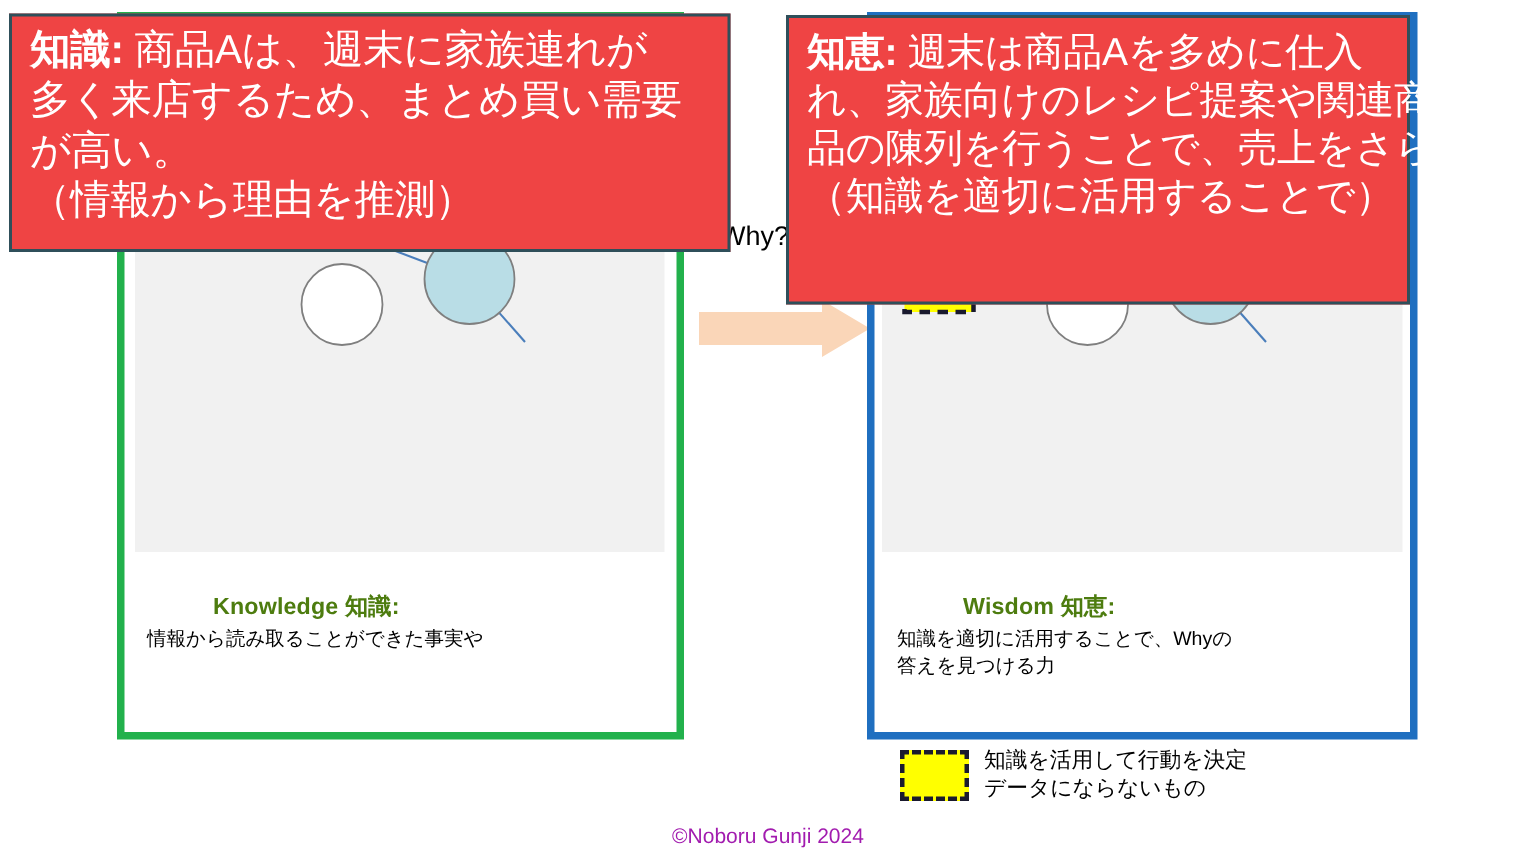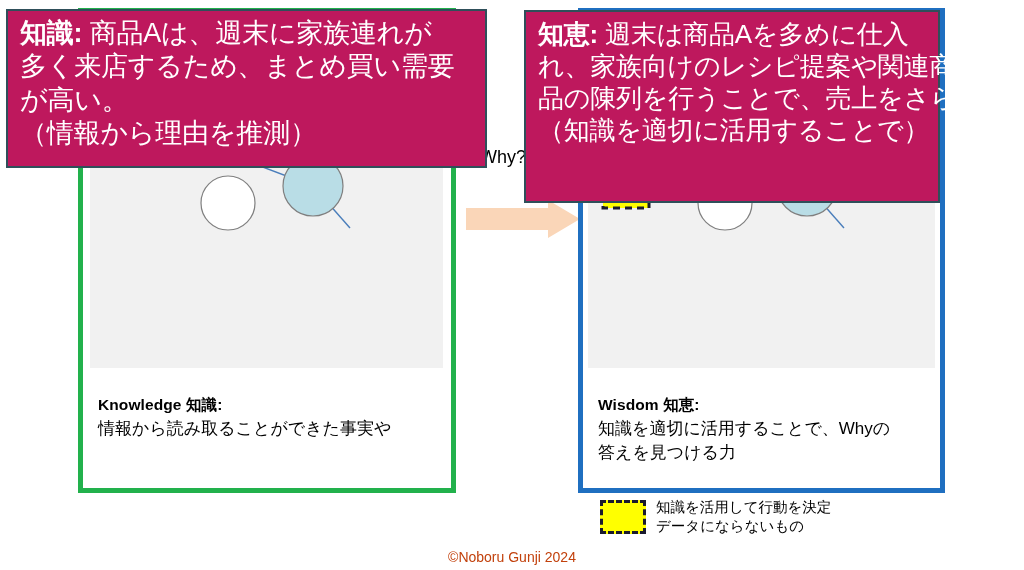--- a/index.html
+++ b/index.html
@@ -68,27 +68,28 @@
   
   .caption {
     position: absolute;
     box-sizing: border-box;
   }
   .caption-left  { left: 98px;  top: 395px; width: 345px; }
   .caption-right { left: 598px; top: 395px; width: 340px; }
   .caption-title {
     font-size: 15.5px;
     font-weight: bold;
-    color: #000000;
+    color: #4d7c0f;
     line-height: 1.35;
     letter-spacing: 0.1px;
     white-space: nowrap;
+    margin-left: 44px;
   }
   .caption-body {
-    font-size: 17px;
+    font-size: 13px;
     color: #000000;
     line-height: 1.42;
     margin-top: 1px;
   }
   .caption-body div { white-space: nowrap; }
 
   
   .mid-arrow {
     position: absolute;
     left: 466px;
@@ -134,28 +135,28 @@
   .legend-text div { white-space: nowrap; }
 
   
   .footer {
     position: absolute;
     left: 0;
     top: 549px;
     width: 1024px;
     text-align: center;
     font-size: 14px;
-    color: #c2410c;
+    color: #a21caf;
   }
 
   
   .callout {
     position: absolute;
     box-sizing: border-box;
-    background: #be185d;
+    background: #ef4444;
     border: 2px solid #2f4f5a;
     color: #ffffff;
     padding: 6px 10px 8px 12px;
   }
   .callout-left {
     left: 6px;
     top: 9px;
     width: 481px;
     height: 159px;
   }

